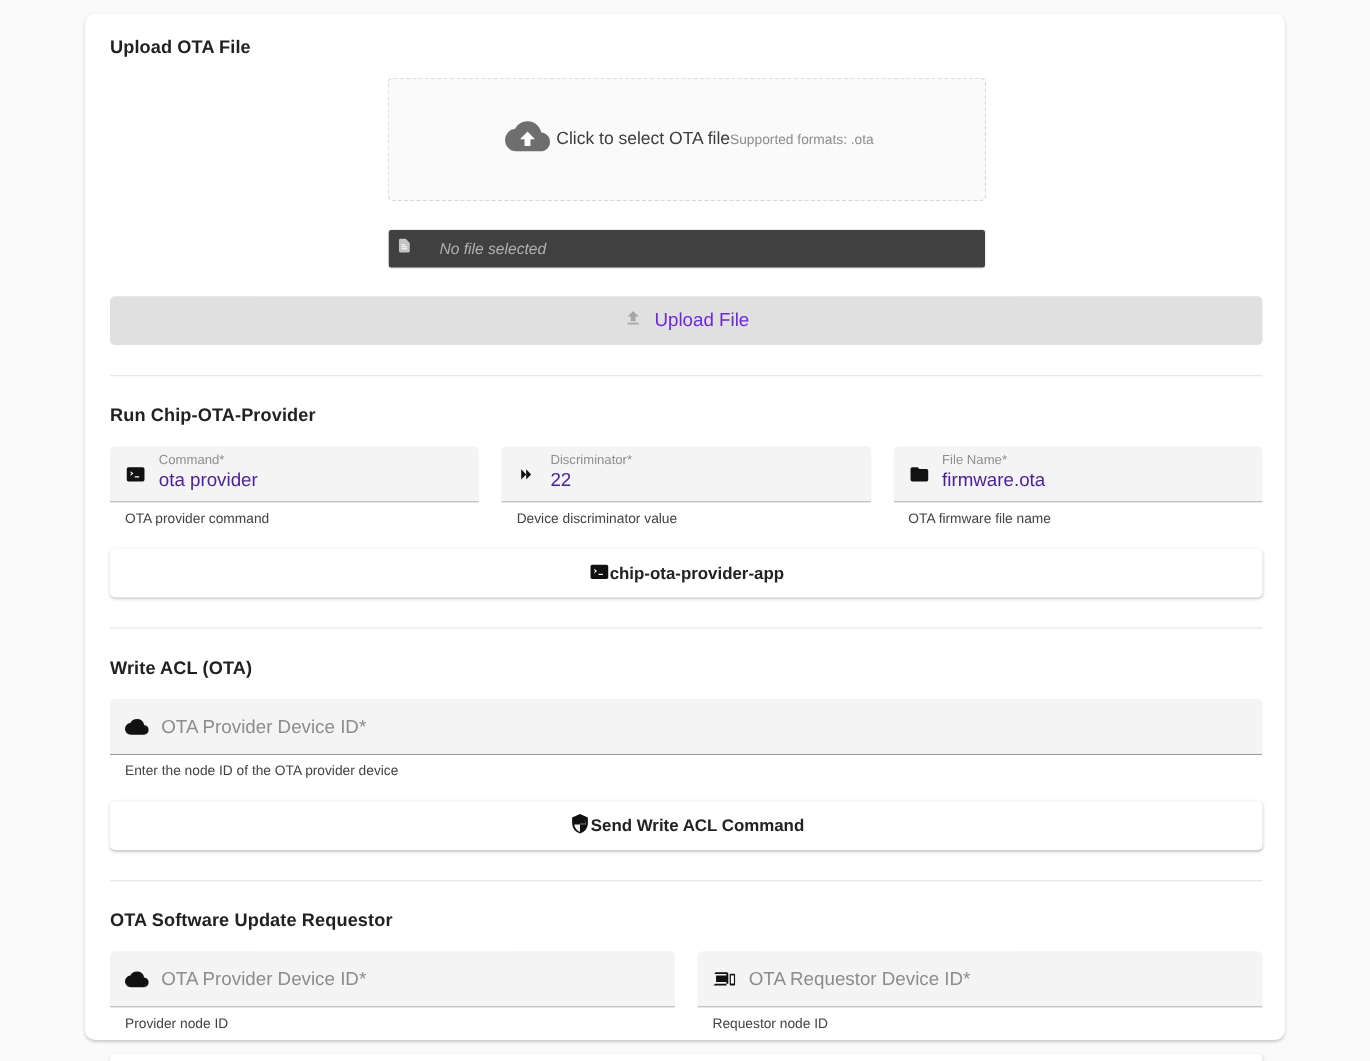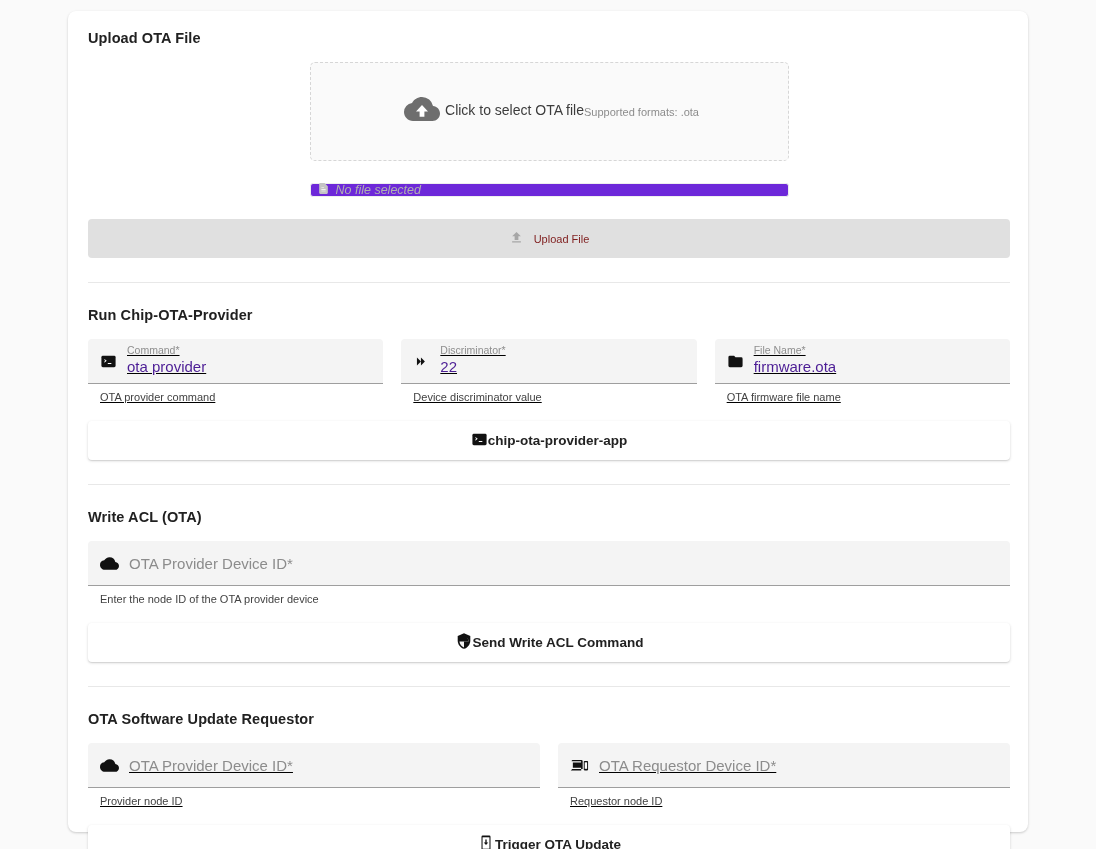--- a/index.html
+++ b/index.html
@@ -51,48 +51,48 @@
     align-items: center;
     justify-content: center;
     cursor: pointer;
   }
   .dz-icon { margin-bottom: 6px; line-height: 0; }
   .dz-title { font-size: 14px; color: #3c3c3c; margin-bottom: 3px; }
   .dz-sub { font-size: 11px; color: #8c8c8c; }
 
   .filebar-wrap { display:flex; justify-content:center; margin-top: 22px; }
   .filebar {
-    width: 479px; height: 14px;
-    background: #6d28d9;
+    width: 479px; height: 32px;
+    background: #404040;
     border: 1px solid #eeeeee;
     border-radius: 3px;
     display: flex; align-items: center;
     padding: 0 6px;
-    gap: 6px;
+    gap: 22px;
   }
   .filebar-text {
     font-size: 12.5px; color: #b0b0b0; font-style: italic;
   }
 
   .upload-btn {
     margin-top: 22px;
     width: 922px; height: 39px;
     background: #e0e0e0;
     border: none;
     border-radius: 4px;
     display: flex; align-items: center; justify-content: center;
     gap: 10px;
-    color: #7f1d1d;
-    font-size: 11px;
+    color: #6d28d9;
+    font-size: 15px;
     font-family: "Liberation Sans", sans-serif;
     cursor: default;
   }
 
   
-  .fields-row { display: flex; gap: 18px; text-decoration: underline; }
+  .fields-row { display: flex; gap: 18px; }
   .field-col { flex: 1; }
   .tf {
     position: relative;
     height: 45px;
     background: #f4f4f4;
     border-radius: 4px 4px 0 0;
     border-bottom: 1px solid #9e9e9e;
     display: flex;
     align-items: center;
     padding: 0 12px;

